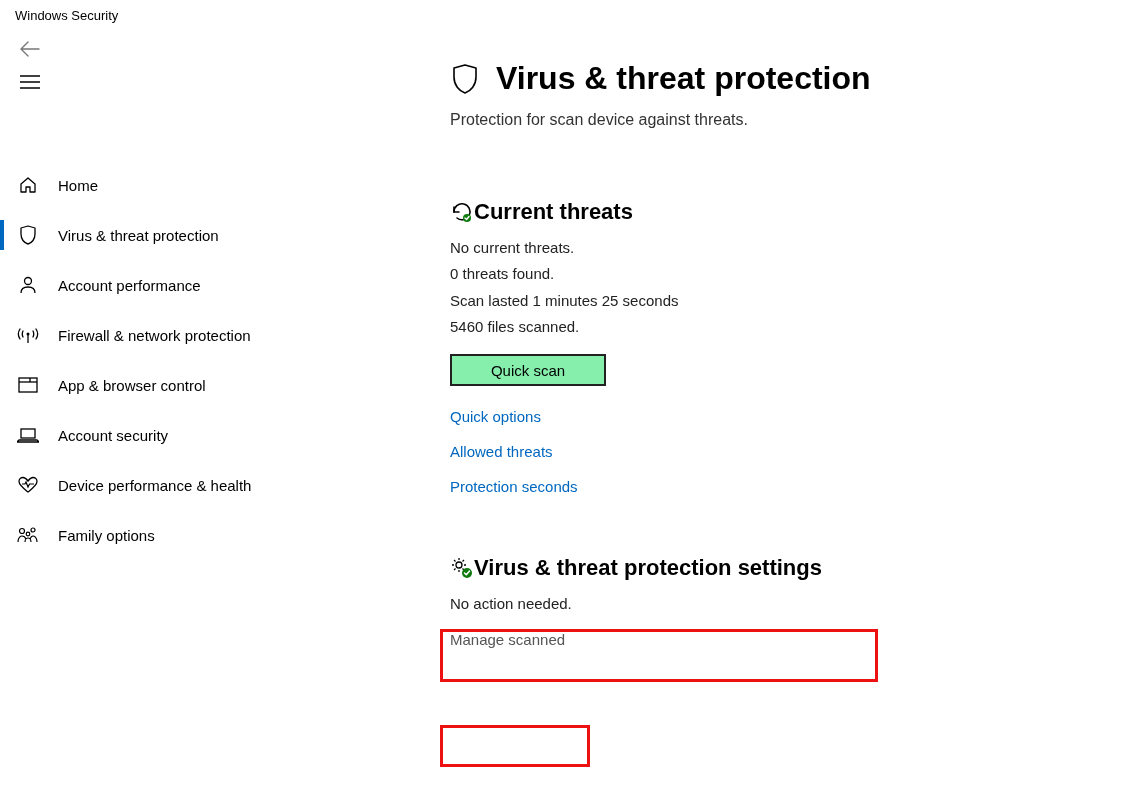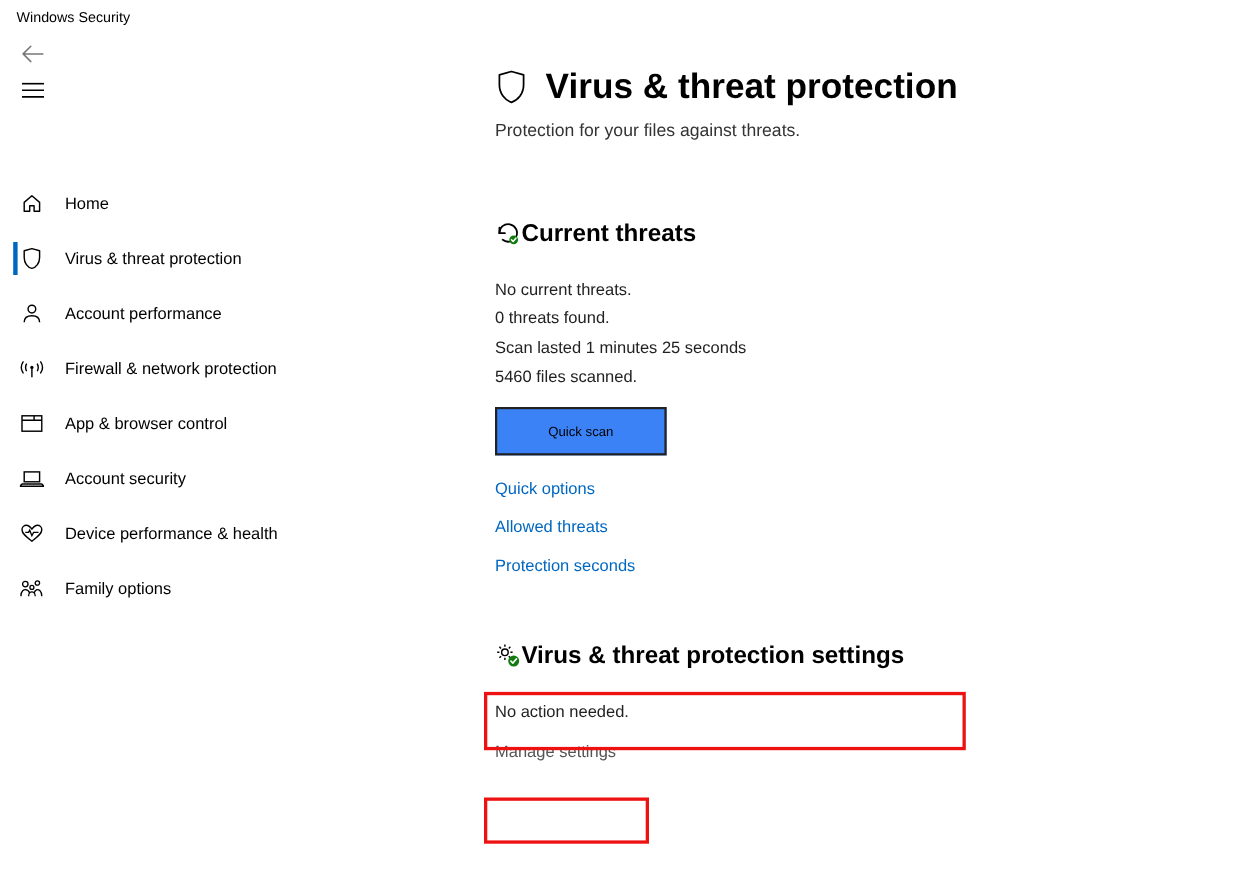--- a/index.html
+++ b/index.html
@@ -25,24 +25,23 @@
   .sidebar {
     position: absolute;
     left: 0;
     top: 160px;
     width: 380px;
   }
   .nav-item {
     display: flex;
     align-items: center;
     height: 50px;
-    padding-left: 5px;
+    padding-left: 16px;
     cursor: default;
     position: relative;
-    margin-left: 12px;
   }
   .nav-item .icon-slot {
     width: 24px;
     display: flex;
     justify-content: center;
     align-items: center;
   }
   .nav-item .label {
     margin-left: 18px;
     font-size: 15px;
@@ -86,28 +85,28 @@
   .sec-title {
     font-size: 22px;
     font-weight: 600;
     margin: 0;
   }
   .sec-line {
     font-size: 15px;
     color: #222;
     line-height: 1.75;
   }
-  .sec-body { margin-top: 26px; }
+  .sec-body { margin-top: 10px; }
   .quick-scan-btn {
     margin-top: 14px;
     width: 156px;
-    height: 44px;
-    background: #3b82f6;
+    height: 32px;
+    background: #86efac;
     border: 2px solid #222;
-    font-size: 12px;
+    font-size: 15px;
     cursor: default;
     display: inline-flex;
     align-items: center;
     justify-content: center;
   }
   .link {
     color: #0067c0;
     font-size: 15px;
     margin-top: 18px;
     cursor: default;
@@ -238,21 +237,21 @@
 
 <main class="main">
   <div class="page-head">
     <span>
       <svg width="30" height="34" viewBox="0 0 30 34">
           <path d="M15 3 L26 6 V15 C26 23 21 29 15 31 C9 29 4 23 4 15 V6 Z" fill="none" stroke="#000" stroke-width="1.6" stroke-linejoin="round"></path>
         </svg>
     </span>
     <h1 class="page-title">Virus &amp; threat protection</h1>
   </div>
-  <div class="page-sub">Protection for your files against threats.</div>
+  <div class="page-sub">Protection for scan device against threats.</div>
 
   <section class="section">
     <div class="sec-head">
       <span>
         <svg width="24" height="24" viewBox="0 0 24 24">
           <path d="M4 12 A8 8 0 1 1 7 18" fill="none" stroke="#000" stroke-width="1.6" stroke-linecap="round"></path>
           <path d="M4 7 L4 12 L9 12" fill="none" stroke="#000" stroke-width="1.6" stroke-linecap="round"></path>
           <circle cx="17" cy="18" r="4" fill="#107c10"></circle>
           <path d="M15 18 L16.5 19.5 L19 16.5" stroke="#fff" stroke-width="1.4" fill="none" stroke-linecap="round" stroke-linejoin="round"></path>
         </svg>
@@ -290,18 +289,18 @@
           </g>
           <circle cx="17" cy="17" r="5" fill="#107c10"></circle>
           <path d="M14.5 17 L16.3 18.8 L19.5 15" stroke="#fff" stroke-width="1.5" fill="none" stroke-linecap="round" stroke-linejoin="round"></path>
         </svg>
       </span>
       <h2 class="sec-title">Virus &amp; threat protection settings</h2>
     </div>
     <div class="sec-body">
       <div class="sec-line">No action needed.</div>
     </div>
-    <div class="muted-link" style="margin-top:14px">Manage settings</div>
+    <div class="muted-link" style="margin-top:14px">Manage scanned</div>
   </section>
 </main>
 
 <div class="red-box1"></div>
 <div class="red-box2"></div>
 
 </body></html>

